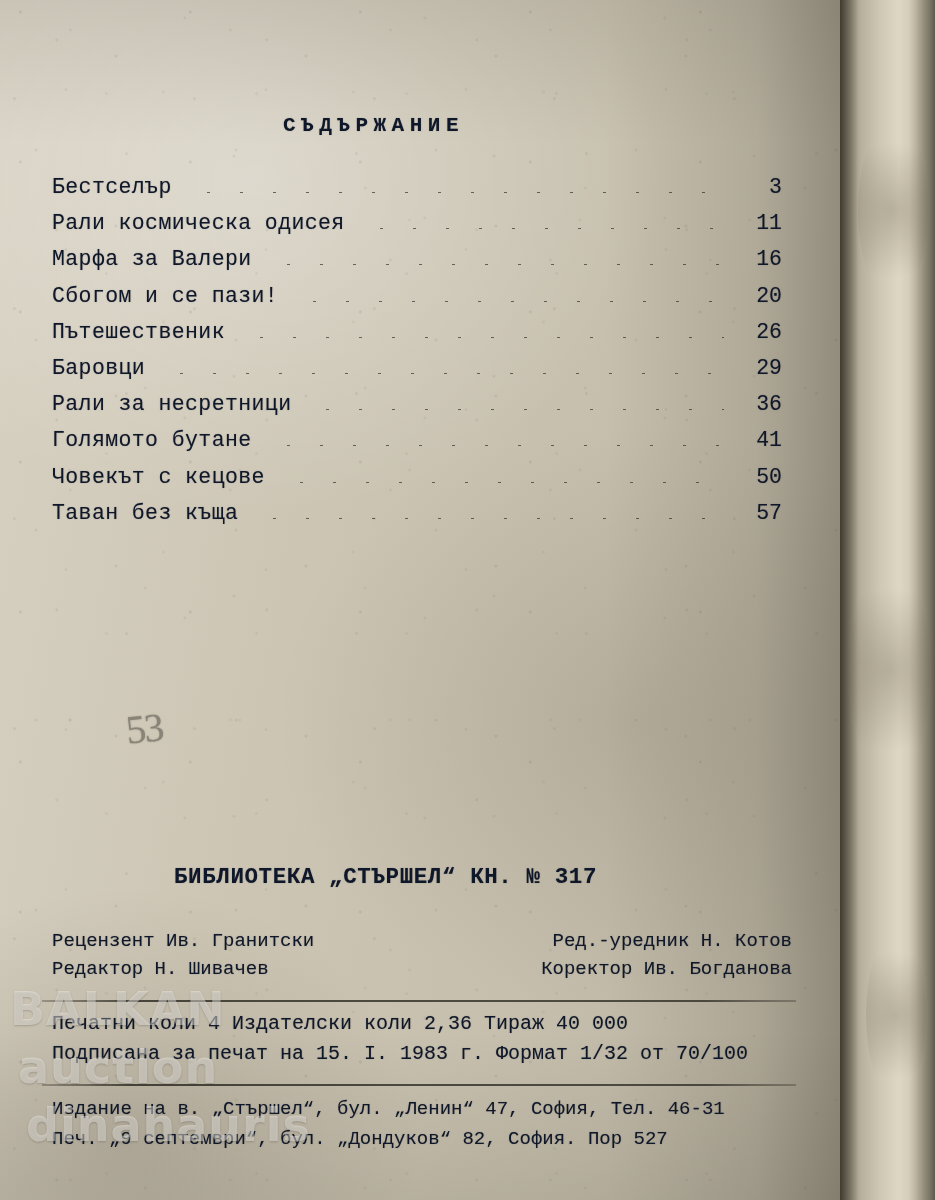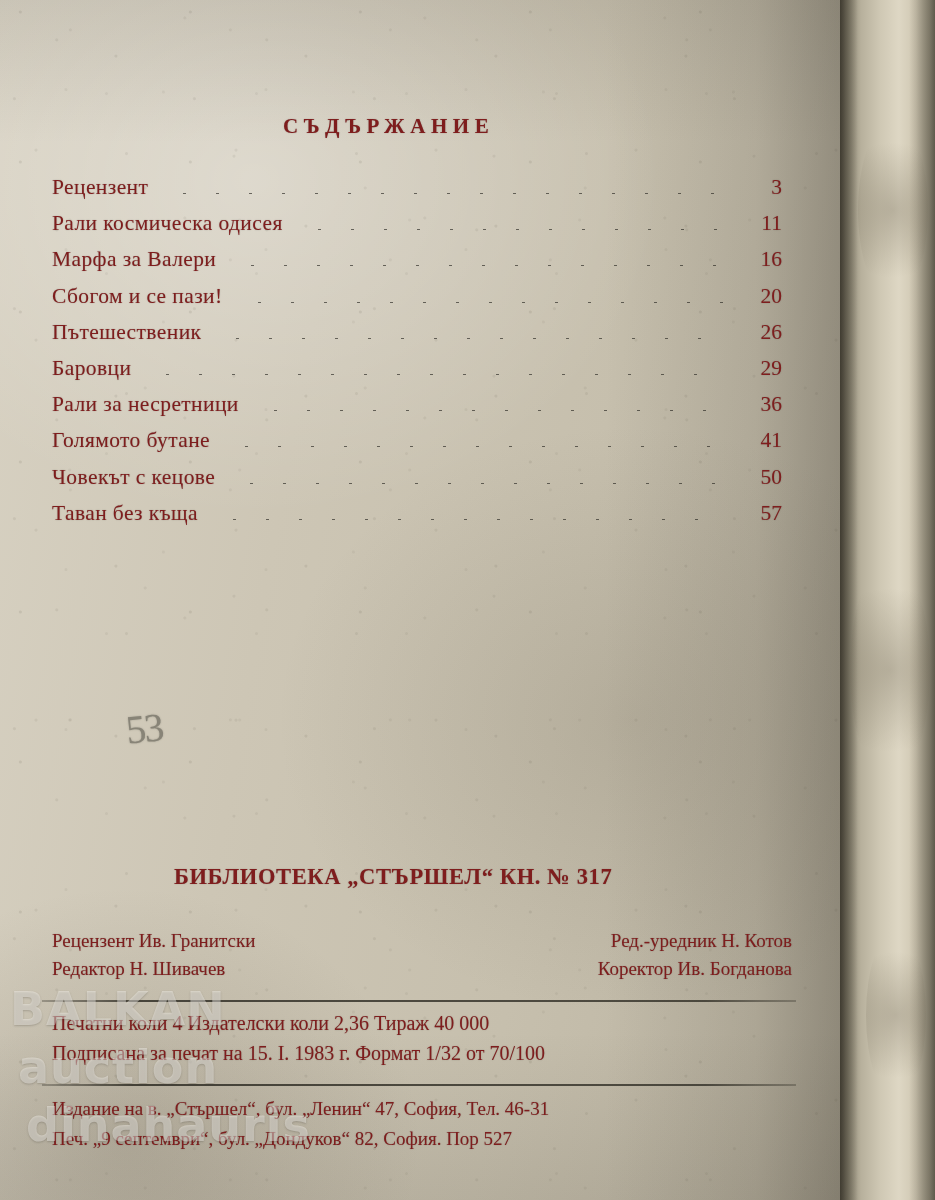--- a/index.html
+++ b/index.html
@@ -83,22 +83,23 @@
     position:absolute; top:0; bottom:0; right:0; width:26px;
     background: linear-gradient(to left, rgba(40,36,28,.45), rgba(40,36,28,0));
   }
   .gutter-blob {
     position:absolute; border-radius:50%;
     background: radial-gradient(circle, rgba(120,112,94,.35), rgba(120,112,94,0) 70%);
   }
 
   
   .ink {
-    color: #7f1d1d;
+    color: #0f172a;
     text-shadow: 0 0 1.2px rgba(32,32,28,0.35);
+    font-family: Liberation Mono, monospace;
   }
 
   .toc-title {
     position: absolute;
     left: 283px; top: 114px;
     font-size: 21px;
     letter-spacing: 5.5px;
     font-weight: 700;
   }
 
@@ -242,21 +243,21 @@
     <div class="gutter-blob" style="left:18px; top:120px; width:70px; height:180px;"></div>
     <div class="gutter-blob" style="left:10px; top:560px; width:80px; height:220px;"></div>
     <div class="gutter-blob" style="left:26px; top:930px; width:60px; height:170px;"></div>
   </div>
 
   <div class="toc-title ink">СЪДЪРЖАНИЕ</div>
 
   <div class="toc">
 
     <div class="toc-row">
-      <span class="label ink">Рецензент</span>
+      <span class="label ink">Бестселър</span>
       <span class="leader"></span>
       <span class="page ink">3</span>
     </div>
 
     <div class="toc-row">
       <span class="label ink">Рали космическа одисея</span>
       <span class="leader"></span>
       <span class="page ink">11</span>
     </div>
 

